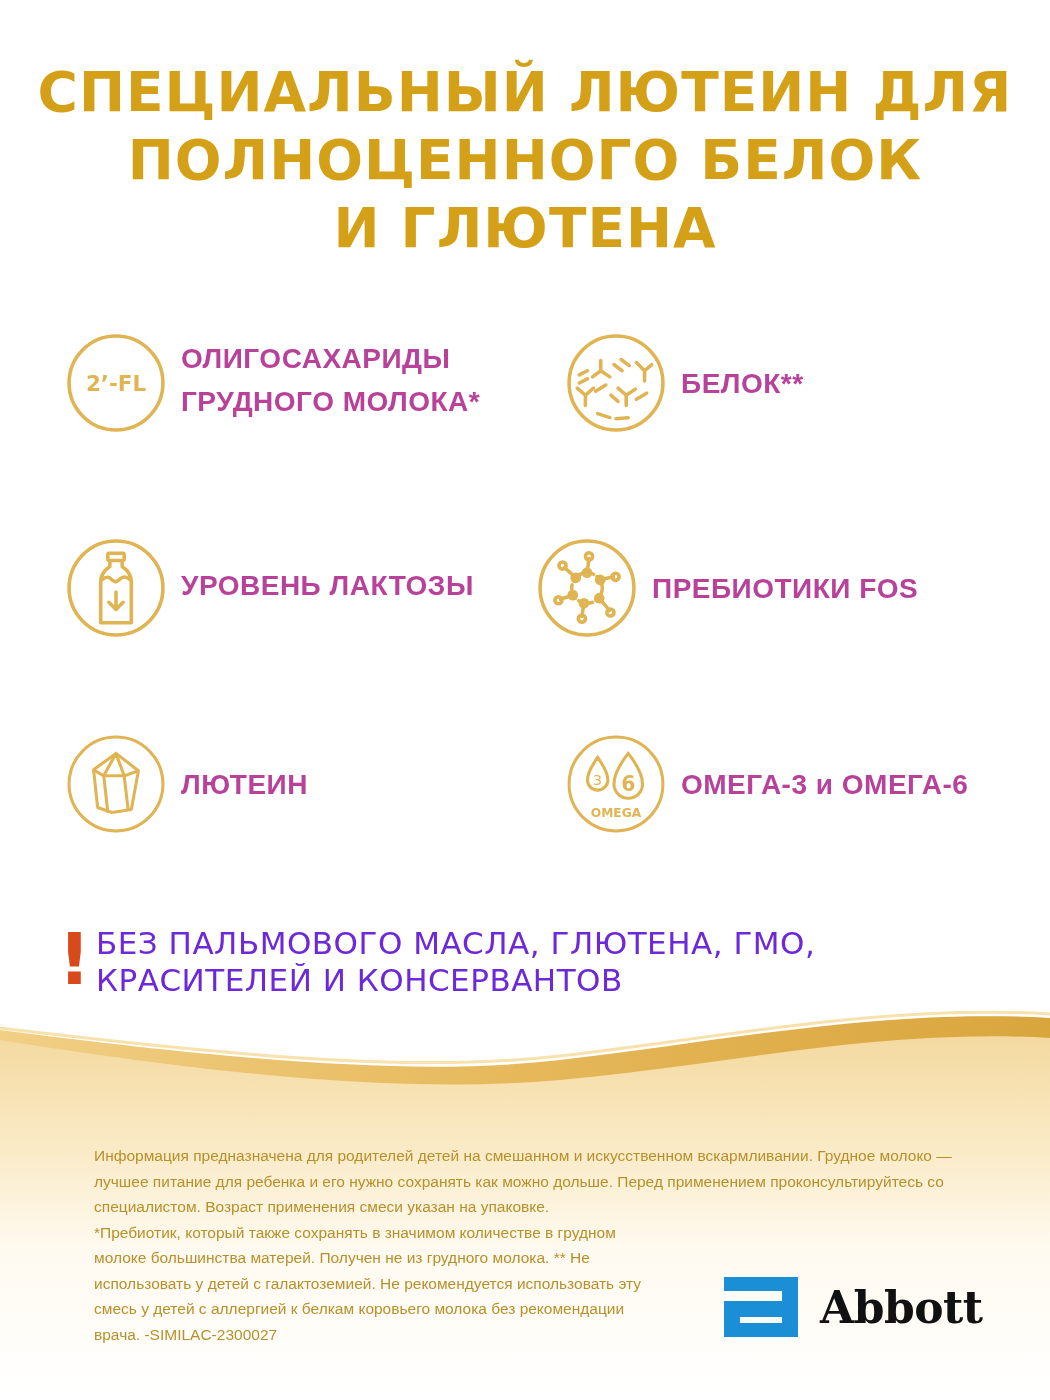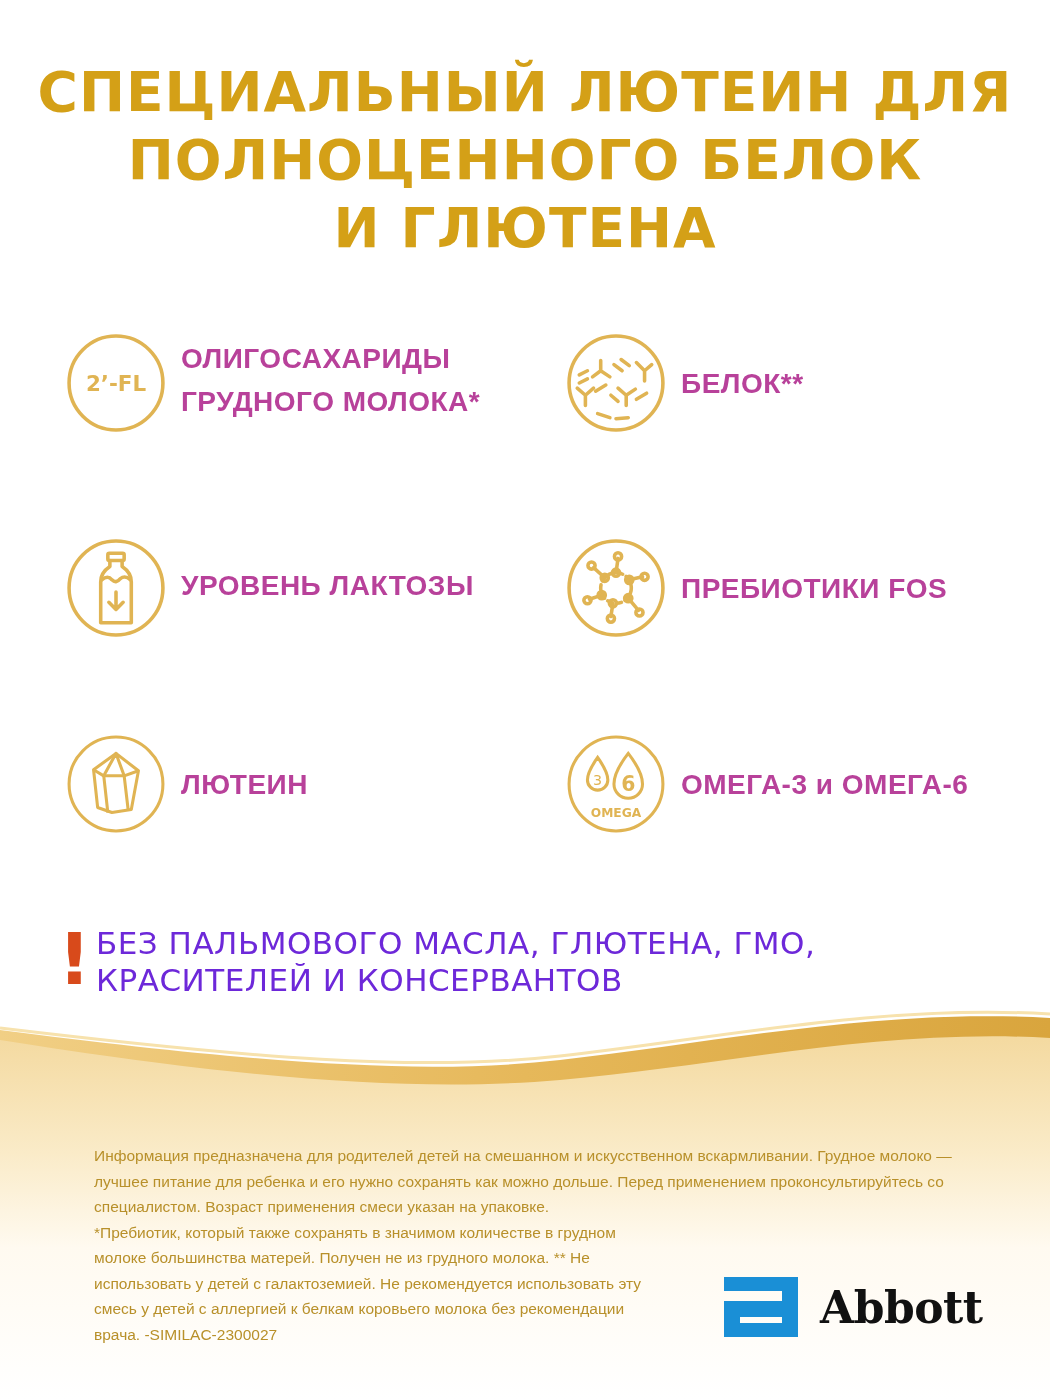--- a/index.html
+++ b/index.html
@@ -104,21 +104,21 @@
       <path d="M44 23 L44 29 Q35 35 35 44 L35 84 L65 84 L65 44 Q65 35 56 29 L56 23"></path>
       <path d="M36 42 Q42 37 46 42 Q50 46 54 41 Q59 37 64 42"></path>
       <path d="M50 54 L50 71 M43 64 L50 71 L57 64"></path>
     </svg>
   </div>
   <div class="label" style="margin-top:-6px;">
     <span>УРОВЕНЬ ЛАКТОЗЫ</span>
   </div>
 </div>
 
-<div class="feature" style="left:565px; top:537px;">
+<div class="feature" style="left:536px; top:537px;">
   <div class="icon-wrap">
     <svg viewBox="0 0 100 100" fill="none" stroke="#e0b453" stroke-width="3.5" stroke-linecap="round">
       <circle cx="50" cy="50" r="46"></circle>
       <circle cx="50" cy="50" r="15" stroke-dasharray="5 4"></circle>
       <path d="M50 35 L52 21 M63 42 L76 39 M62 60 L72 72 M47 65 L45 78 M36 57 L24 61 M39 40 L28 30"></path>
       <circle cx="50" cy="35" r="3.5"></circle>
         <circle cx="63" cy="42" r="3.5"></circle>
         <circle cx="62" cy="60" r="3.5"></circle>
       <circle cx="47" cy="65" r="3.5"></circle>
         <circle cx="36" cy="57" r="3.5"></circle>

